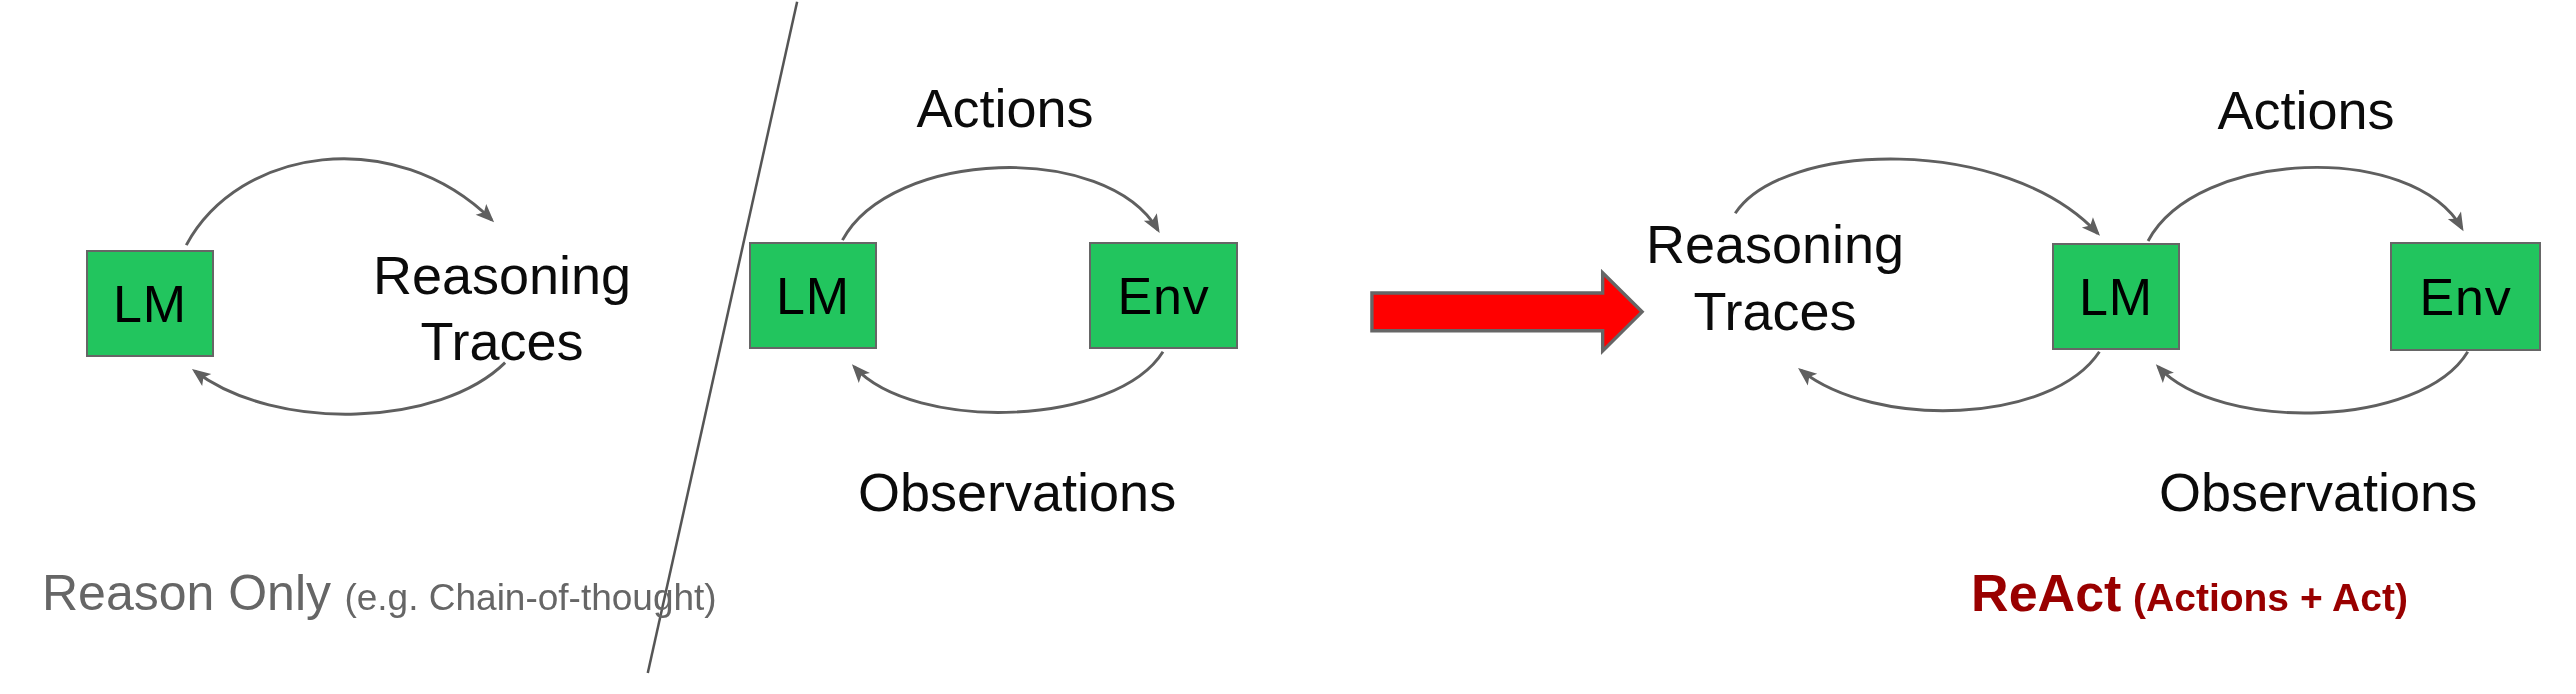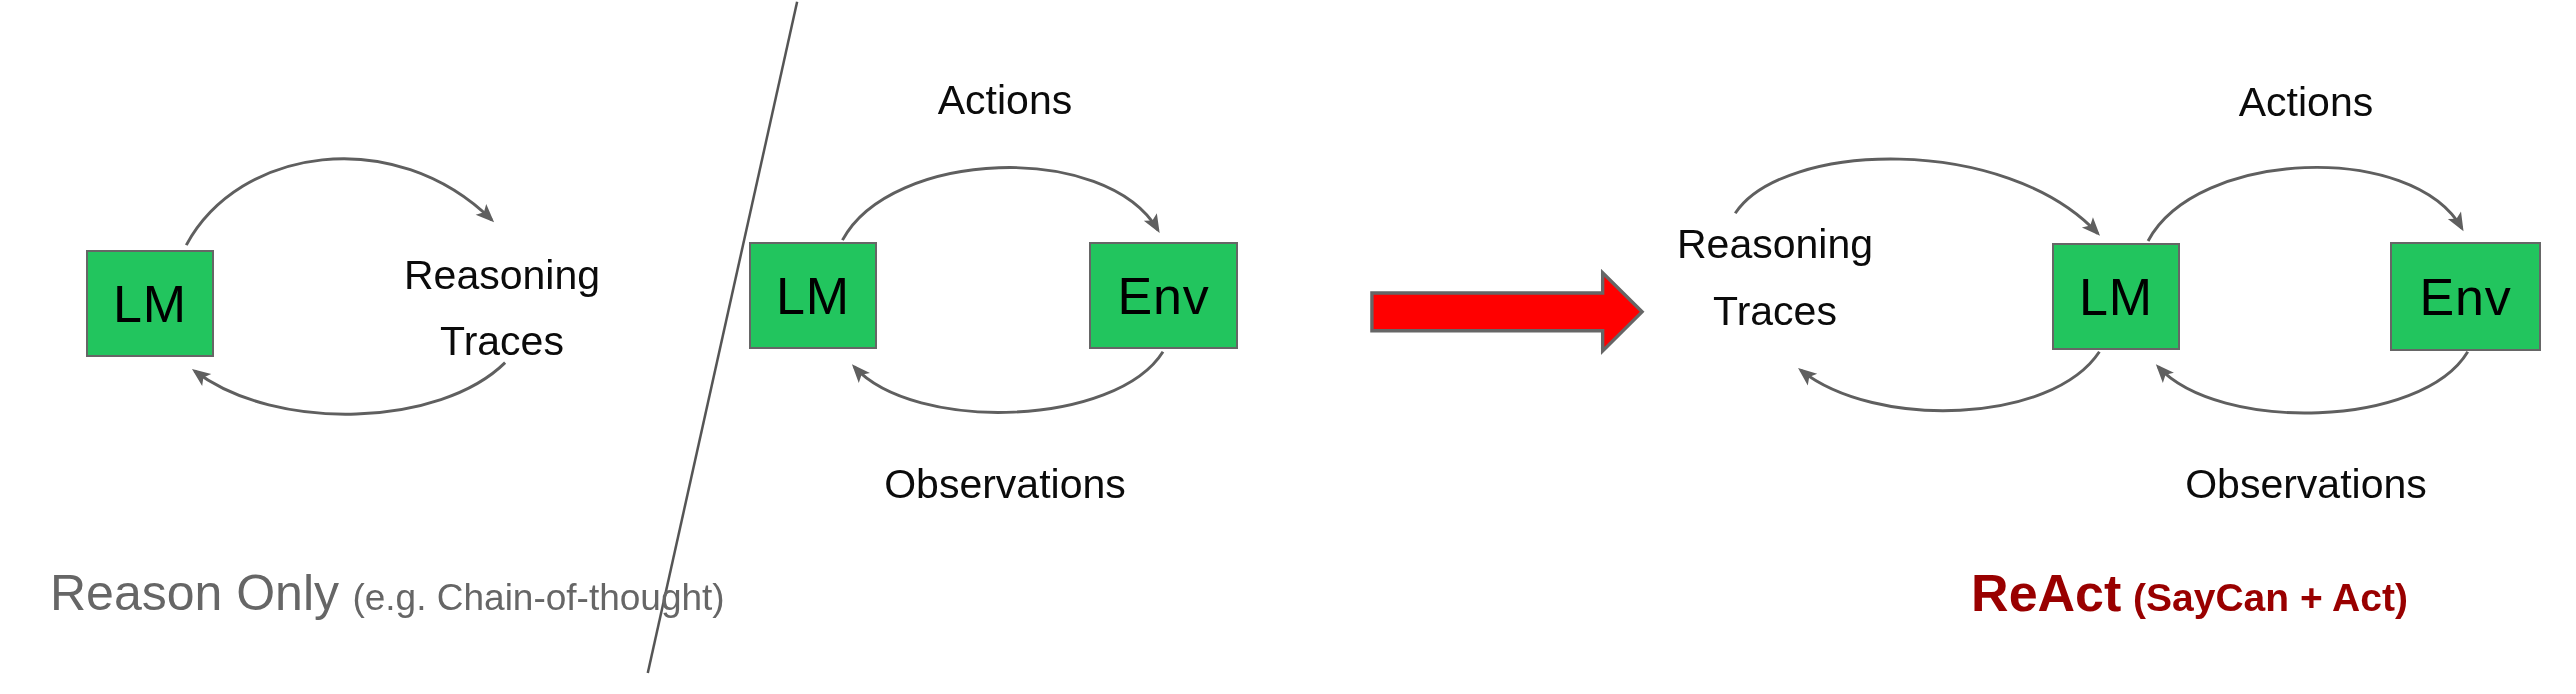--- a/index.html
+++ b/index.html
@@ -24,21 +24,21 @@
     display: flex;
     align-items: center;
     justify-content: center;
     font-size: 52px;
     color: #000000;
     letter-spacing: 0.8px;
   }
   .label {
     position: absolute;
     text-align: center;
-    font-size: 41px;
+    font-size: 54px;
     color: #0b0b0b;
     white-space: nowrap;
   }
   .label.two-line { line-height: 66px; }
   .caption {
     position: absolute;
     white-space: nowrap;
     color: #666666;
     line-height: 59px;
   }
@@ -86,21 +86,21 @@
 
   <div class="node" style="left:86px; top:250px; width:128px; height:107px;">
     <span>LM</span>
   </div>
 
   <div class="label two-line" style="left:355px; top:242px; width:294px;">
     <div>Reasoning</div>
     <div>Traces</div>
   </div>
 
-  <div class="caption" style="left:50px; top:564px;">
+  <div class="caption" style="left:42px; top:564px;">
     <span class="main">Reason Only</span><span class="detail">(e.g. Chain-of-thought)</span>
   </div>
 
   <div class="label" style="left:858px; top:77px; width:294px;">
     <span>Actions</span>
   </div>
 
   <div class="node" style="left:749px; top:242px; width:128px; height:107px;">
     <span>LM</span>
   </div>
@@ -129,17 +129,17 @@
 
   <div class="node" style="left:2390px; top:242px; width:151px; height:109px;">
     <span>Env</span>
   </div>
 
   <div class="label" style="left:2159px; top:461px; width:294px;">
     <span>Observations</span>
   </div>
 
   <div class="caption react" style="left:1938px; top:564px; width:503px;">
-    <span class="main">ReAct</span><span class="detail">(SayCan + Act)</span>
+    <span class="main">ReAct</span><span class="detail">(Actions + Act)</span>
   </div>
 
 </div>
 
 
 </body></html>

